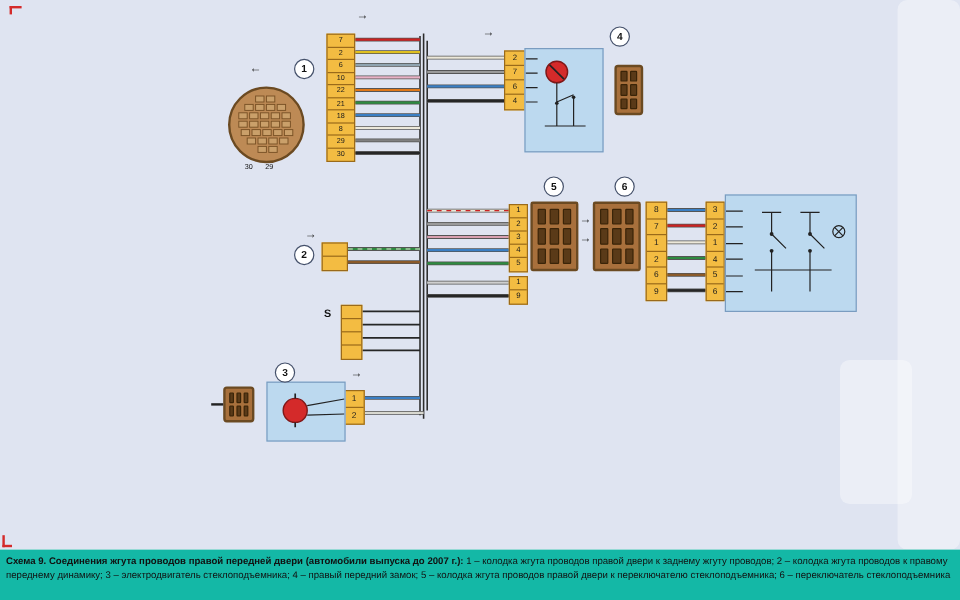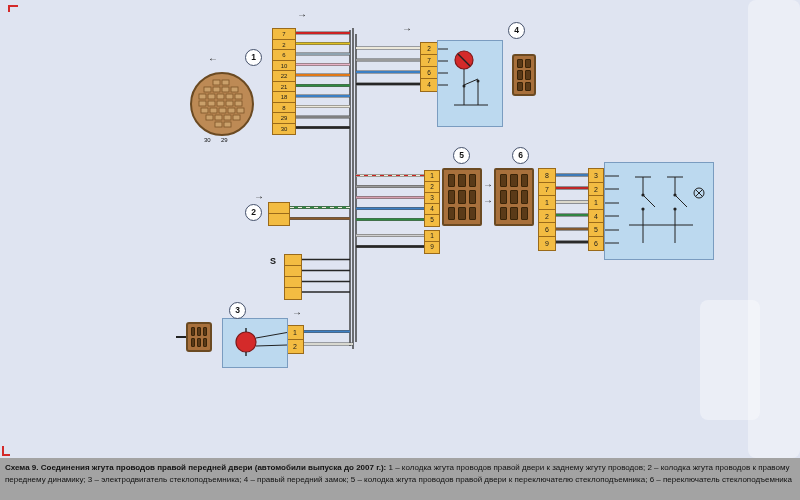--- a/index.html
+++ b/index.html
@@ -26,21 +26,21 @@
   .hole{background:#5a3a18;border:1px solid #3a2408;border-radius:1px}
   .bicon{position:absolute;background:#a8703c;border:2px solid #6b4a22;box-sizing:border-box;
          border-radius:3px;display:grid;gap:2px;padding:3px}
   .bicon.v{grid-template-columns:repeat(2,1fr);grid-template-rows:repeat(3,1fr)}
   .bicon.h{grid-template-columns:repeat(3,1fr);grid-template-rows:repeat(2,1fr)}
   .arrow{position:absolute;font-size:10px;color:#222;font-weight:bold;z-index:4}
   .lbl{position:absolute;font-size:6px;color:#111}
   .slabel{position:absolute;font-size:9px;font-weight:bold;color:#111}
   .round-conn{position:absolute}
   .stub{position:absolute;background:#222}
-  .caption{position:absolute;left:0;right:0;bottom:0;height:42px;background:#a3a3a3;
+  .caption{position:absolute;left:0;right:0;bottom:0;height:42px;background:#14b8a6;
            padding:4px 5px 0 5px;font-size:8px;line-height:1.5;color:#111;box-sizing:border-box}
   .cb{font-weight:bold}
   .cropmark{position:absolute;border-color:#d42a2a;border-style:solid;z-index:6}
 </style>
 </head>
 <body>
 
 <div class="stage">
 
   <div class="ghost" style="left:748px;top:0;width:52px;height:458px"></div>

